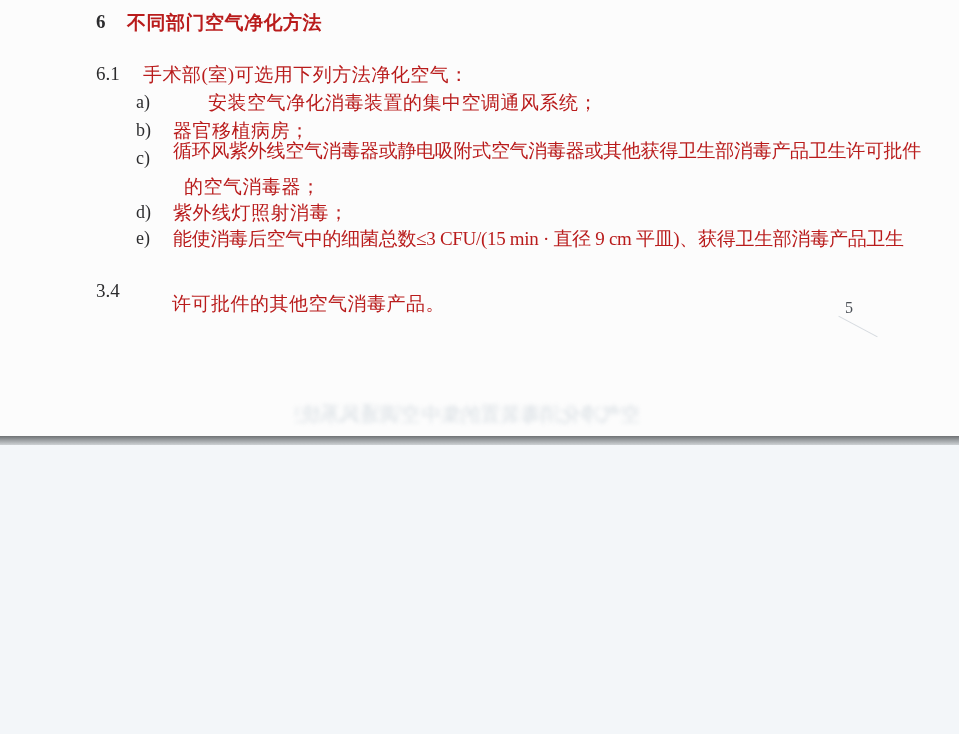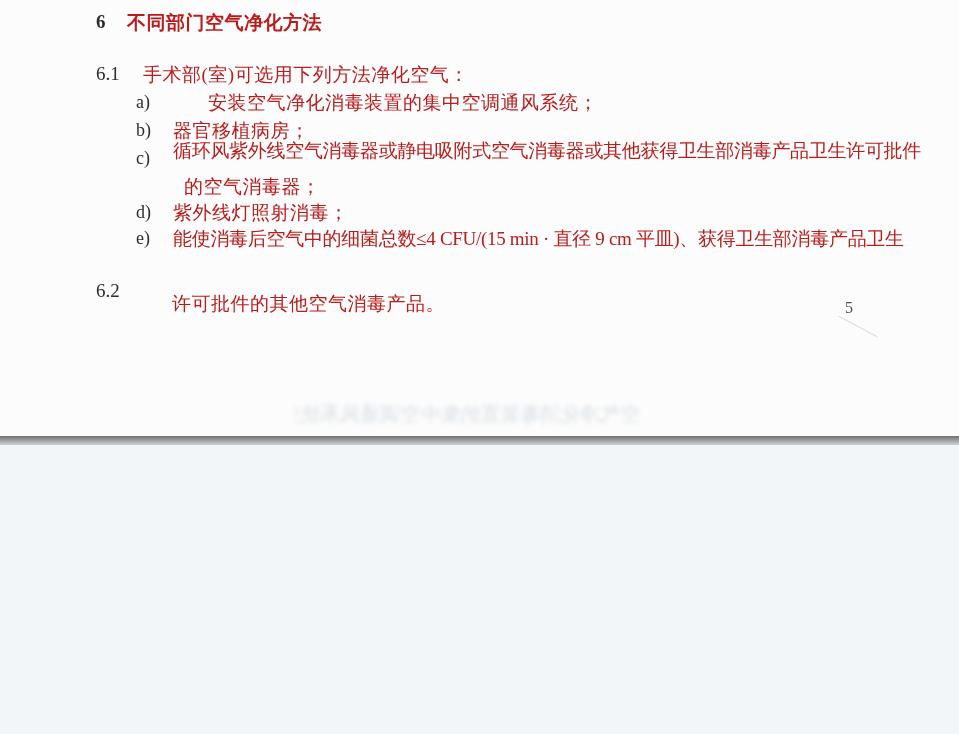--- a/index.html
+++ b/index.html
@@ -59,24 +59,24 @@
   <span class="ln" style="left:173px;top:118px;">器官移植病房；</span>
 
   <span class="letter" style="left:136px;top:148px;">c)</span>
   <span class="ln semitight" style="left:173px;top:138px;">循环风紫外线空气消毒器或静电吸附式空气消毒器或其他获得卫生部消毒产品卫生许可批件</span>
   <span class="ln" style="left:172px;top:174px;margin-left:12px;">的空气消毒器；</span>
 
   <span class="letter" style="left:136px;top:202px;">d)</span>
   <span class="ln" style="left:173px;top:200px;">紫外线灯照射消毒；</span>
 
   <span class="letter" style="left:136px;top:228px;">e)</span>
-  <span class="ln semitight" style="left:173px;top:226px;">能使消毒后空气中的细菌总数≤4 CFU/(15 min · 直径 9 cm 平皿)、获得卫生部消毒产品卫生</span>
+  <span class="ln semitight" style="left:173px;top:226px;">能使消毒后空气中的细菌总数≤3 CFU/(15 min · 直径 9 cm 平皿)、获得卫生部消毒产品卫生</span>
   <span class="ln" style="left:172px;top:246px;margin-top:45px;">许可批件的其他空气消毒产品。</span>
 
-  <span class="num" style="left:96px;top:280px;">6.2</span>
+  <span class="num" style="left:96px;top:280px;">3.4</span>
 
   <span class="pageno">5</span>
 
   <div class="crease"></div>
 
   <div class="ghost">空气净化消毒装置的集中空调通风系统空气洁净</div>
 </div>
 
 <div class="scan-band"></div>
 

